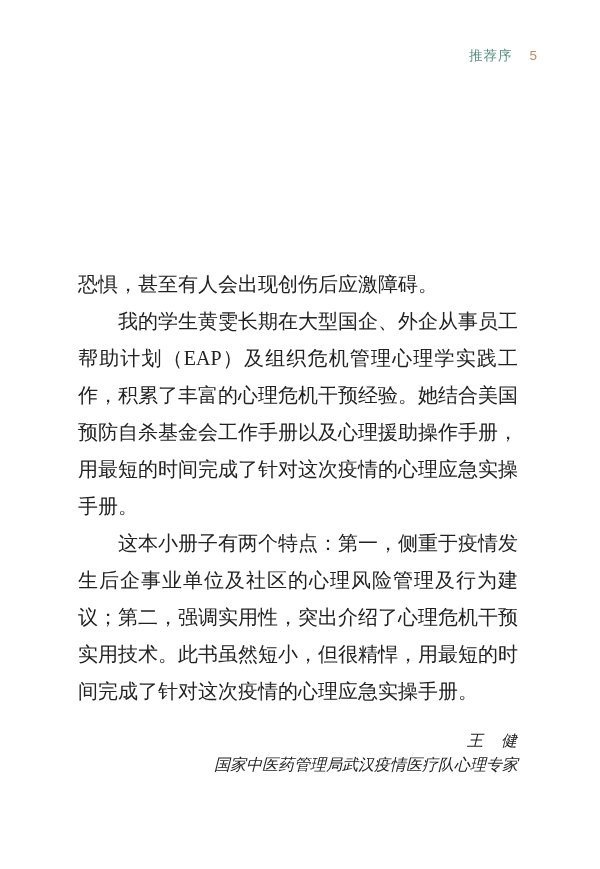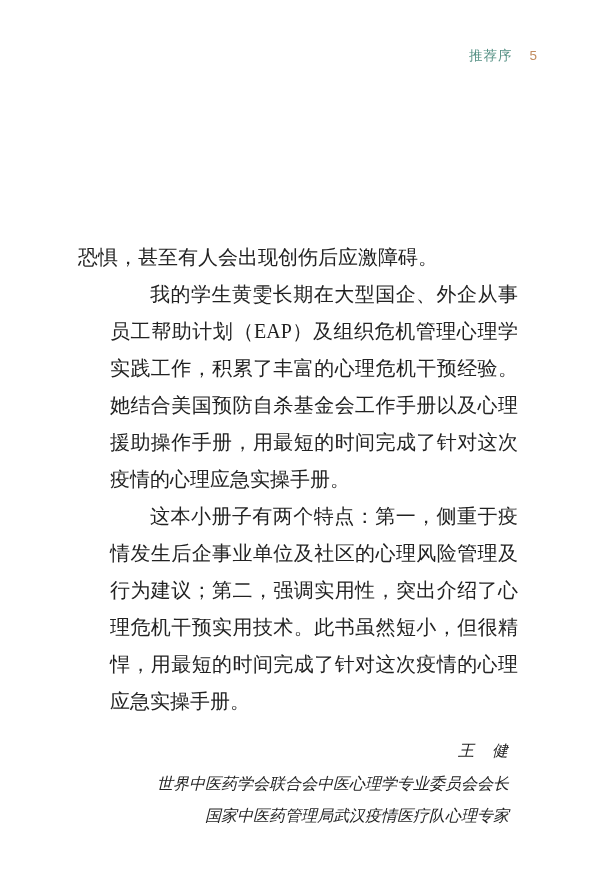--- a/index.html
+++ b/index.html
@@ -32,45 +32,44 @@
     letter-spacing: 1px;
   }
   .page-number {
     font-size: 13.5px;
     color: #c28c5f;
     margin-left: 17px;
   }
   .body-text {
     position: absolute;
     left: 78px;
-    top: 239px;
+    top: 266px;
     width: 440px;
     font-size: 20px;
     line-height: 37px;
     color: #222222;
     text-align: justify;
   }
   .body-text p {
     margin: 0;
     padding: 0;
   }
   .body-text p.indented {
     text-indent: 2em;
-    margin-left: 32px;
   }
   .signature-block {
     margin-top: 19px;
     text-align: right;
     font-size: 16px;
     line-height: 23.5px;
     font-style: italic;
     color: #222222;
   }
   .signature-block div {
-    margin: 9px;
+    margin: 0;
   }
   .signature-name {
     letter-spacing: 1px;
   }
 </style>
 </head>
 <body>
 
 <div class="page">
 
@@ -79,18 +78,17 @@
     <span class="page-number">5</span>
   </div>
 
   <div class="body-text">
     <p>恐惧，甚至有人会出现创伤后应激障碍。</p>
     <p class="indented">我的学生黄雯长期在大型国企、外企从事员工帮助计划（EAP）及组织危机管理心理学实践工作，积累了丰富的心理危机干预经验。她结合美国预防自杀基金会工作手册以及心理援助操作手册，用最短的时间完成了针对这次疫情的心理应急实操手册。</p>
     <p class="indented">这本小册子有两个特点：第一，侧重于疫情发生后企事业单位及社区的心理风险管理及行为建议；第二，强调实用性，突出介绍了心理危机干预实用技术。此书虽然短小，但很精悍，用最短的时间完成了针对这次疫情的心理应急实操手册。</p>
 
     <div class="signature-block">
       <div class="signature-name">王　健</div>
-      <div>世界中医药学会联合会中医心理学专业委员会会长</div>
       <div>国家中医药管理局武汉疫情医疗队心理专家</div>
     </div>
   </div>
 
 </div>
 
 </body></html>

